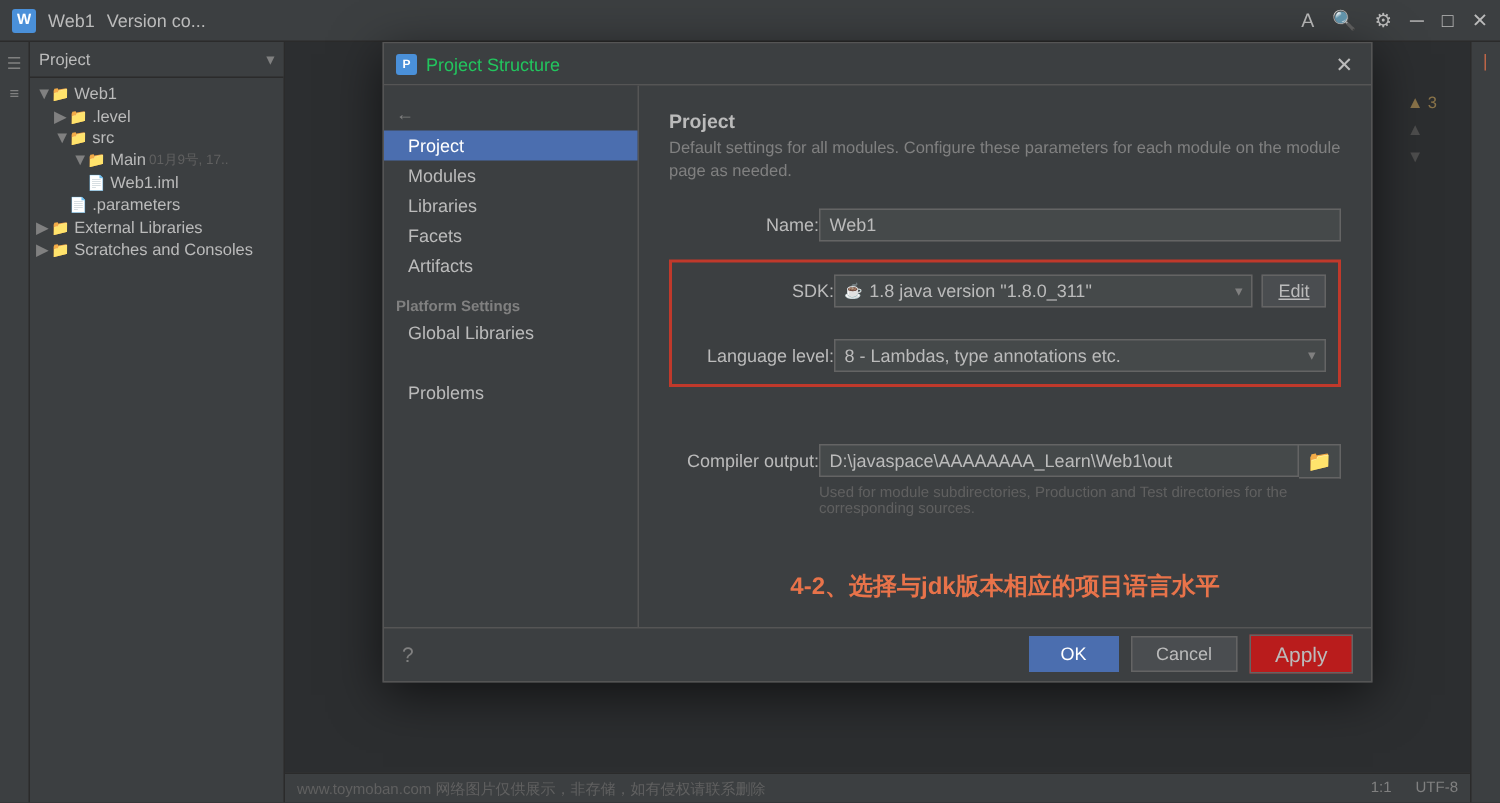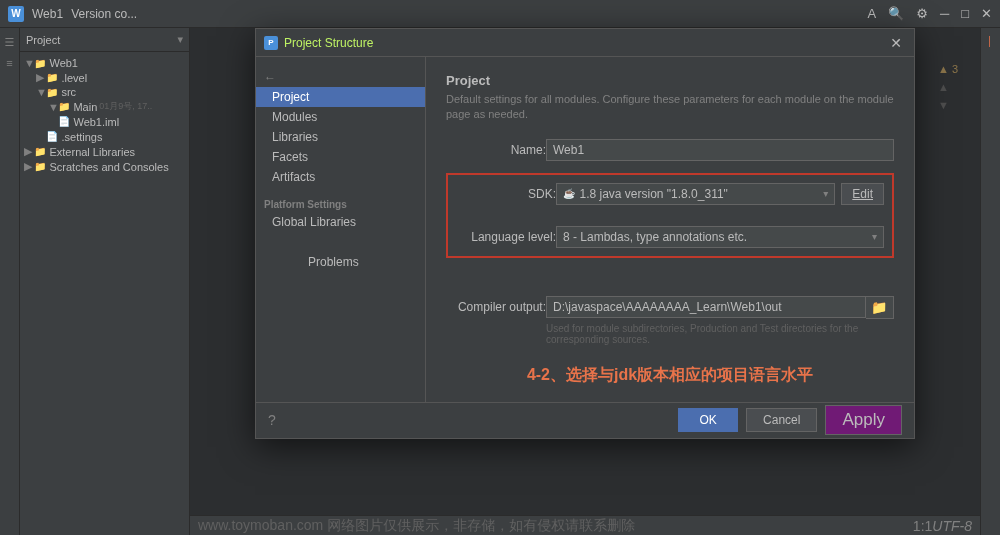--- a/index.html
+++ b/index.html
@@ -178,21 +178,21 @@
       border-radius: 2px;
       display: flex;
       align-items: center;
       justify-content: center;
       color: white;
       font-size: 8px;
       font-weight: bold;
       flex-shrink: 0;
     }
     .dialog-title-text {
-      color: #bef264;
+      color: #22c55e;
       font-size: 12px;
       flex: 1;
     }
     .dialog-close-btn {
       color: #bbbbbb;
       font-size: 14px;
       cursor: pointer;
       padding: 0 4px;
     }
 
@@ -376,21 +376,21 @@
       margin-left: 100px;
       margin-bottom: 12px;
     }
 
     
     .annotation-text {
       color: #e8734a;
       font-size: 16px;
       font-weight: bold;
       text-align: center;
-      margin-top: 20px;
+      margin-top: 36px;
     }
 
     
     .dialog-footer {
       height: 36px;
       background: #3c3f41;
       border-top: 1px solid #555;
       display: flex;
       align-items: center;
       justify-content: flex-end;
@@ -409,24 +409,24 @@
     .btn-cancel {
       background: #4a4d50;
       border: 1px solid #646464;
       color: #bbbbbb;
       font-size: 12px;
       padding: 4px 16px;
       cursor: pointer;
       min-width: 60px;
     }
     .btn-apply {
-      background: #701a75;
-      border: 1px solid #646464;
-      color: #bbbbbb;
-      font-size: 17px;
+      background: #b91c1c;
+      border: 1px solid #646464;
+      color: #bbbbbb;
+      font-size: 14px;
       padding: 4px 16px;
       cursor: pointer;
       min-width: 60px;
     }
 
     
     .help-btn {
       color: #808080;
       font-size: 14px;
       cursor: pointer;
@@ -450,21 +450,21 @@
       right: 0;
       height: 20px;
       background: #3c3f41;
       display: flex;
       align-items: center;
       padding: 0 8px;
       border-top: 1px solid #2b2b2b;
     }
     .status-text {
       color: #808080;
-      font-size: 14px;
+      font-size: 10px;
       text-align: center;
     }
 
     
     .right-panel-btns {
       position: absolute;
       right: 22px;
       top: 35px;
       display: flex;
       flex-direction: column;
@@ -539,21 +539,21 @@
           <div class="tree-indent"></div>
           <div class="tree-indent"></div>
           <span class="tree-arrow" style="color:transparent;">▶</span>
           <span class="tree-icon file-icon">📄</span>
           <span>Web1.iml</span>
         </div>
         <div class="tree-item">
           <div class="tree-indent"></div>
           <span class="tree-arrow" style="color:transparent;">▶</span>
           <span class="tree-icon file-icon">📄</span>
-          <span>.settings</span>
+          <span>.parameters</span>
         </div>
         <div class="tree-item">
           <span class="tree-arrow">▶</span>
           <span class="tree-icon folder-icon">📁</span>
           <span>External Libraries</span>
         </div>
         <div class="tree-item">
           <span class="tree-arrow">▶</span>
           <span class="tree-icon folder-icon">📁</span>
           <span>Scratches and Consoles</span>
@@ -602,21 +602,21 @@
                 <span>Artifacts</span>
               </div>
 
               <div class="dialog-left-bottom">
                 <div class="dialog-section-header">Platform Settings</div>
                 <div class="dialog-menu-item">
                   <span>Global Libraries</span>
                 </div>
               </div>
 
-              <div style="margin-top: 20px; padding-left: 36px;">
+              <div style="margin-top: 20px;">
                 <div class="dialog-menu-item">
                   <span>Problems</span>
                 </div>
               </div>
             </div>
 
             <div class="dialog-right">
               <div class="section-title">Project</div>
               <div class="section-desc">Default settings for all modules. Configure these parameters for each module on the module page as needed.</div>
 
@@ -669,21 +669,21 @@
           </div>
 
         </div>
       </div>
 
       <div class="status-bar">
         <span class="status-text">
           <span style="color:#606060;">www.toymoban.com 网络图片仅供展示，非存储，如有侵权请联系删除</span>
         </span>
         <span class="status-text" style="margin-left:auto;">1:1</span>
-        <span class="status-text" style="margin-left:0;font-style:italic;">UTF-8</span>
+        <span class="status-text" style="margin-left:16px;">UTF-8</span>
       </div>
 
     </div>
 
     <div class="right-sidebar">
       <span style="color:#e8734a; font-size:11px; writing-mode:vertical-rl;">—</span>
     </div>
 
   </div>
 </div>

